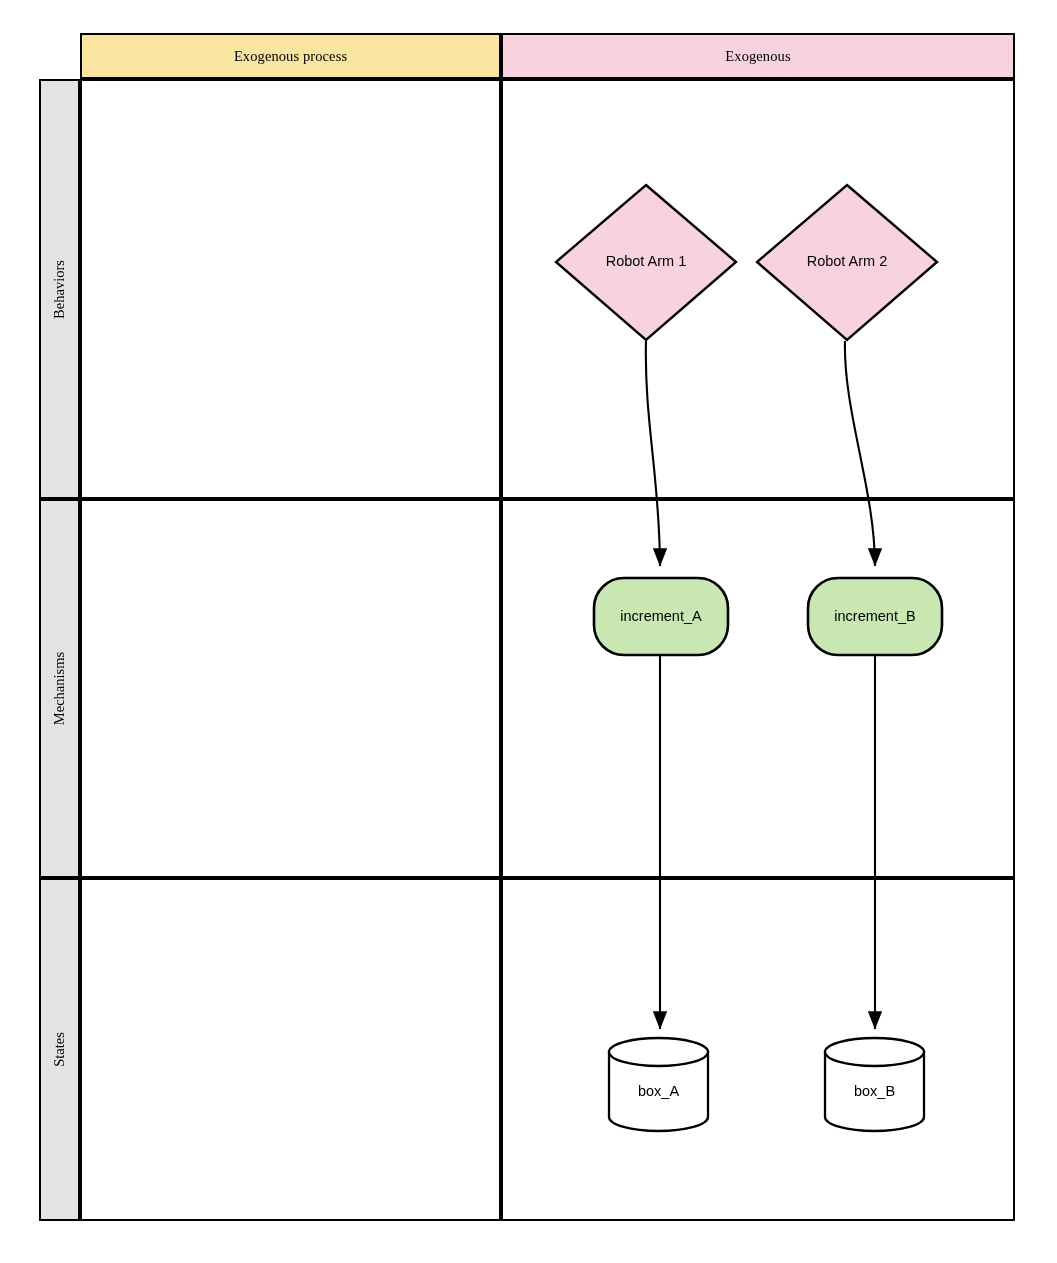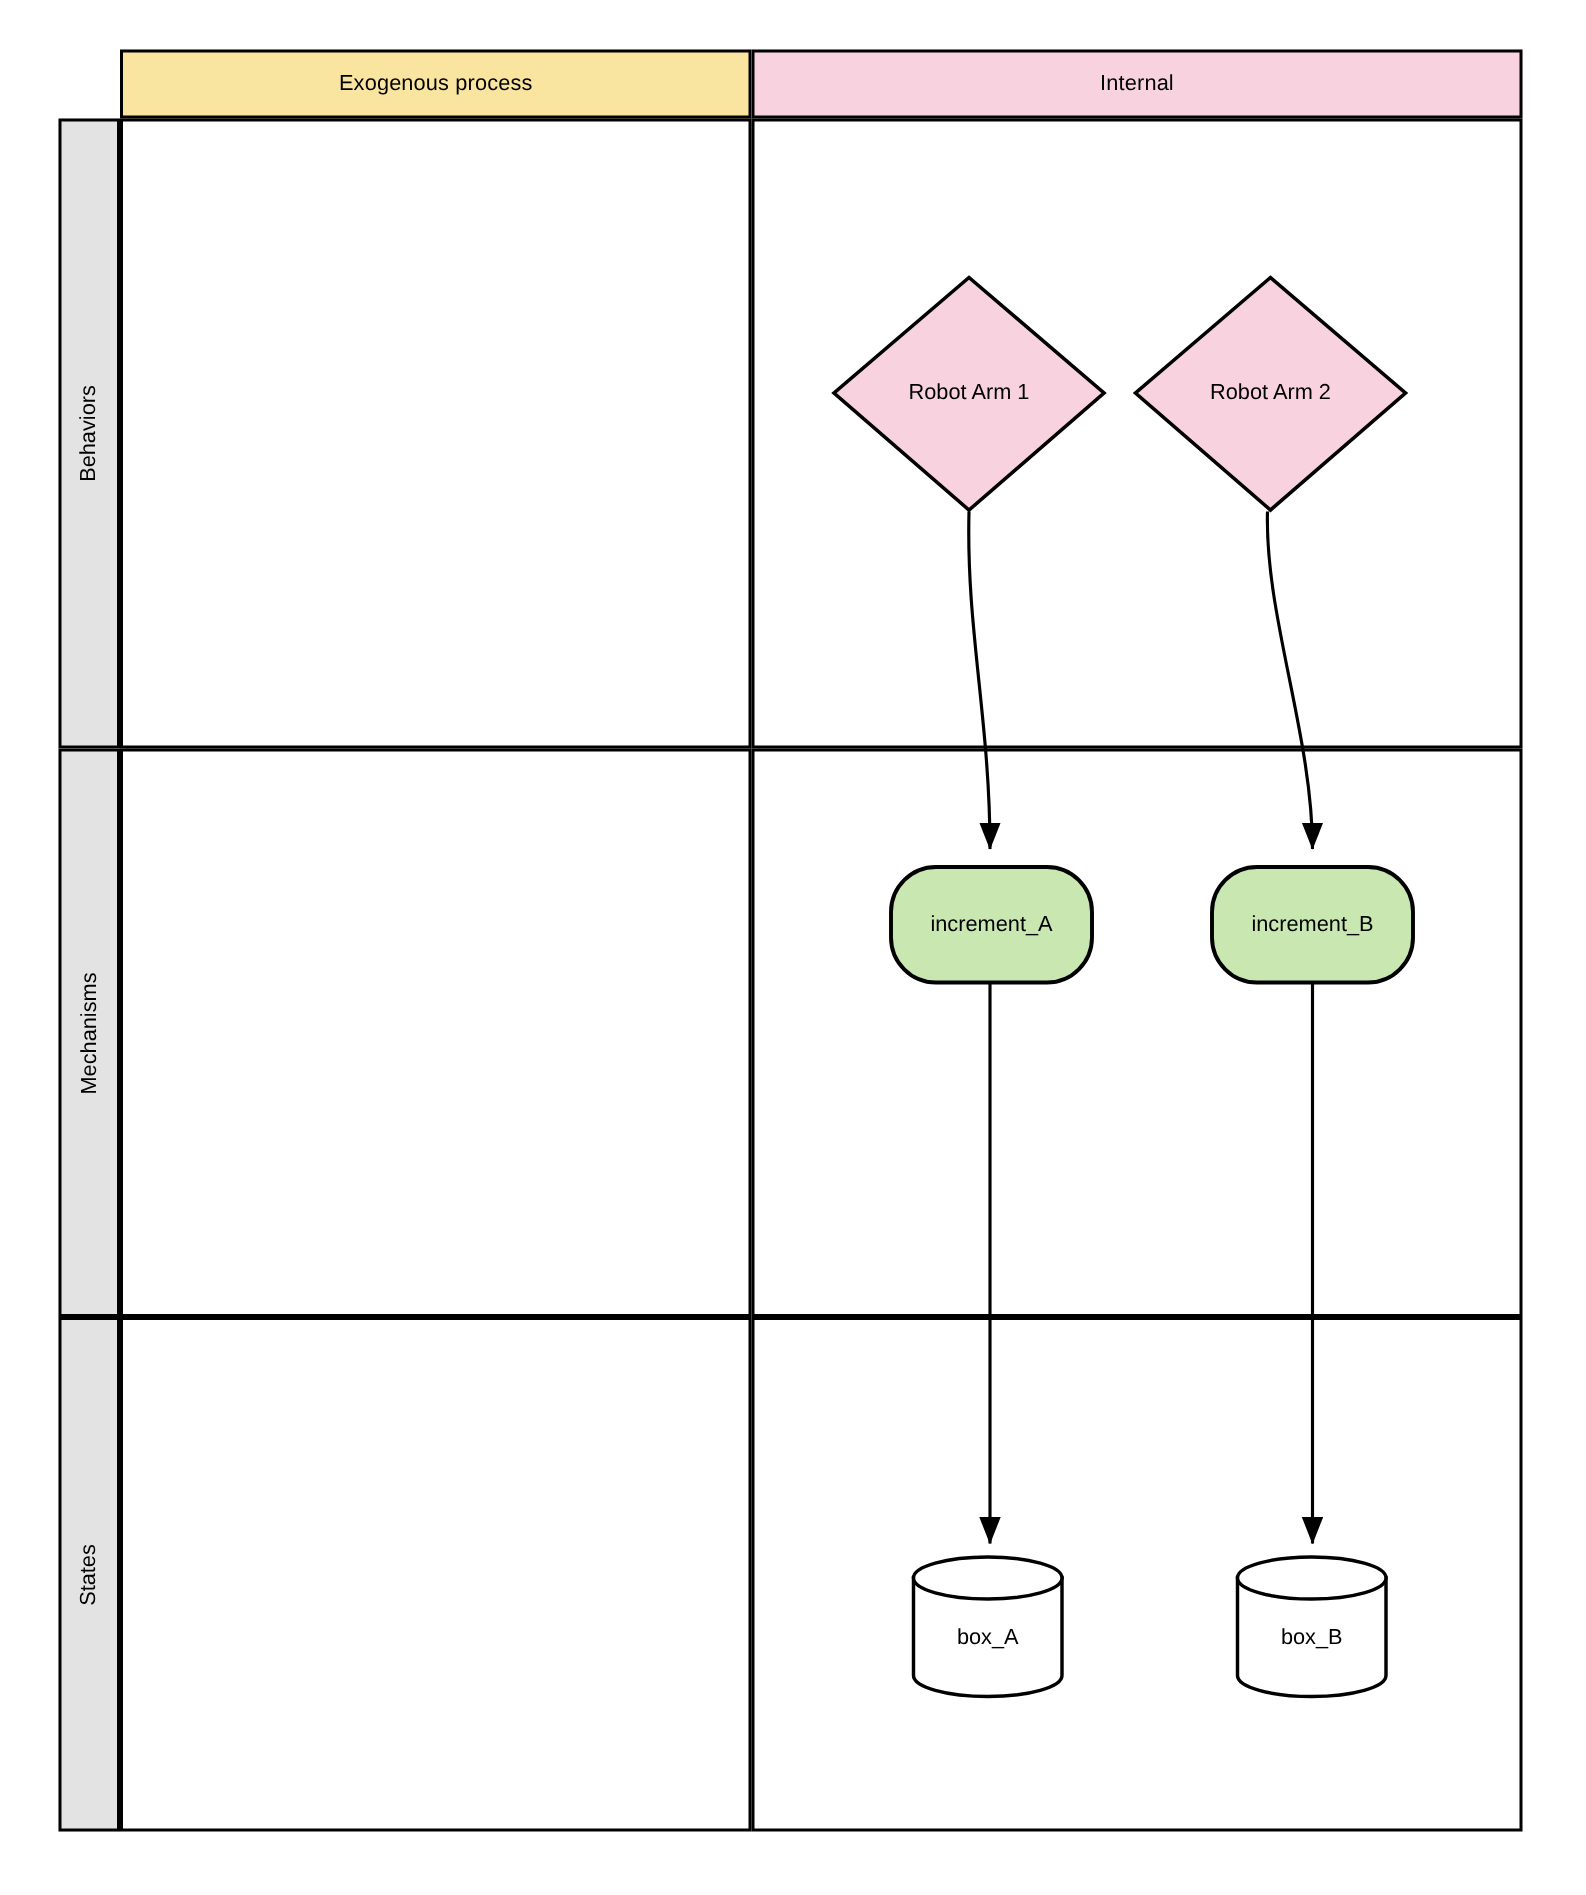--- a/index.html
+++ b/index.html
@@ -18,20 +18,21 @@
     background: #ffffff;
     overflow: hidden;
   }
   
   .grid-frame {
     position: absolute;
     left: 39px;
     top: 33px;
     width: 977px;
     height: 1184px;
+    font-family: Liberation Serif, serif;
   }
   .hdr {
     position: absolute;
     top: 0px;
     height: 46px;
     border: 2px solid #000000;
     box-sizing: border-box;
     display: flex;
     align-items: center;
     justify-content: center;
@@ -105,21 +106,21 @@
 
 <div id="canvas">
 
   <div class="grid-frame">
 
     <div class="hdr hdr-exogenous">
       <span>Exogenous process</span>
     </div>
 
     <div class="hdr hdr-internal">
-      <span>Internal</span>
+      <span>Exogenous</span>
     </div>
 
     <div class="rowlabel rowlabel-behaviors">
       <span>Behaviors</span>
     </div>
     <div class="rowlabel rowlabel-mechanisms">
       <span>Mechanisms</span>
     </div>
     <div class="rowlabel rowlabel-states">
       <span>States</span>

